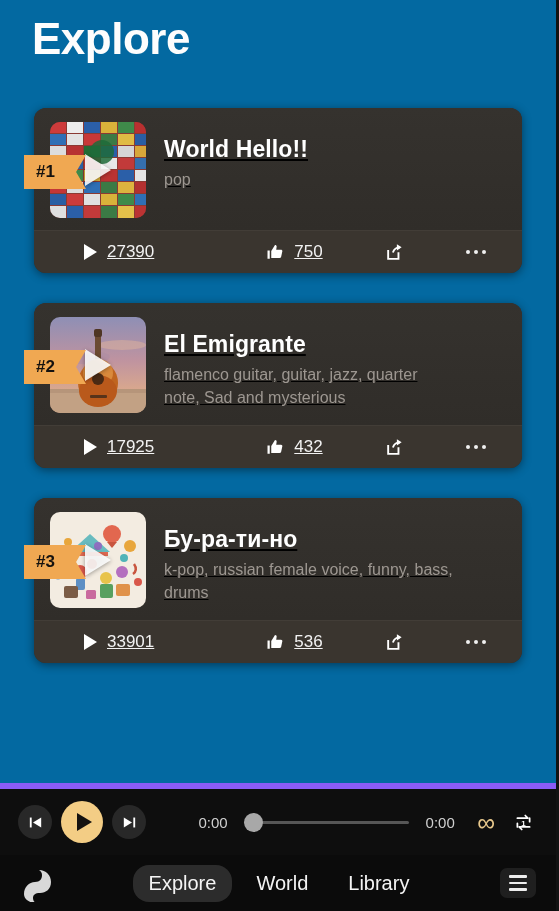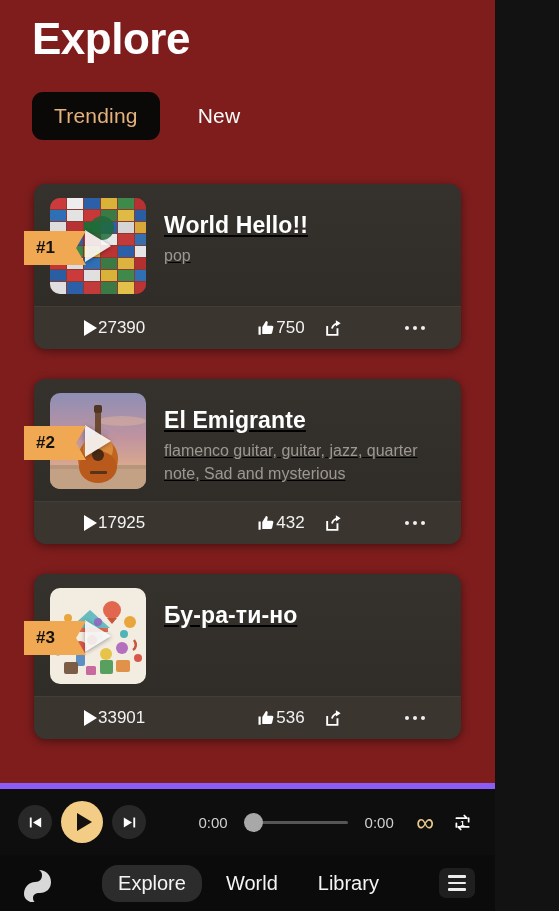--- a/index.html
+++ b/index.html
@@ -7,23 +7,23 @@
   html, body {
     width: 559px;
     height: 911px;
     background: #121212;
     font-family: "Liberation Sans", sans-serif;
     overflow: hidden;
   }
 
   #app {
     position: relative;
-    width: 495px;
+    width: 556px;
     height: 911px;
-    background: #7f1d1d;
+    background: #0369a1;
     display: flex;
     flex-direction: column;
   }
 
   
   .page-title {
     font-size: 44px;
     font-weight: bold;
     color: #fdfdfd;
     letter-spacing: -0.5px;
@@ -160,23 +160,24 @@
     align-items: center;
     height: 43px;
     background: #3a352f;
     border-radius: 0 0 12px 12px;
     border-top: 1px solid rgba(255,255,255,0.045);
     padding: 0 6px;
   }
   .stat {
     display: flex;
     align-items: center;
-    gap: 1px;
+    gap: 10px;
     color: #f2f2f2;
     font-size: 17px;
+    text-decoration: underline;
   }
   .stat-plays { margin-left: 44px; }
   .stat-likes { margin-left: 112px; }
   .footer-spacer { flex: 1; }
   .icon-btn {
     display: flex;
     align-items: center;
     justify-content: center;
     cursor: pointer;
   }
@@ -338,24 +339,20 @@
     display: block;
   }
 </style>
 </head>
 <body>
 
 <div id="app">
 
   <h1 class="page-title">Explore</h1>
 
-  <div class="tabs">
-    <div class="tab active">Trending</div>
-    <div class="tab">New</div>
-  </div>
 
   <div class="track-list">
 
     <div class="track-card">
       <div class="card-top">
         <div class="thumb-wrap">
           <div class="thumb">
             <svg width="96" height="96" viewBox="0 0 96 96">
               <rect width="96" height="96" fill="#8b3a33"></rect>
               <g>
@@ -541,20 +538,21 @@
               <circle cx="8" cy="64" r="3.5" fill="#5d8fc4"></circle>
               <rect x="36" y="78" width="10" height="9" rx="1.5" fill="#c96a9e"></rect>
               <circle cx="48" cy="34" r="4" fill="#8e6fc0"></circle>
             </svg>
           </div>
           <div class="thumb-play"></div>
           <div class="rank-badge">#3</div>
         </div>
         <div class="track-meta">
           <div class="track-title">Бу-ра-ти-но</div>
+          <div class="track-tags">k-pop, russian female voice, funny, bass, drums</div>
         </div>
       </div>
       <div class="card-footer">
         <div class="stat stat-plays">
           <span class="play-tri"></span>
           <span>33901</span>
         </div>
         <div class="stat stat-likes">
           <svg width="18" height="18" viewBox="0 0 24 24" fill="#ffffff">
             <path d="M2 10h3v11H2z"></path>

